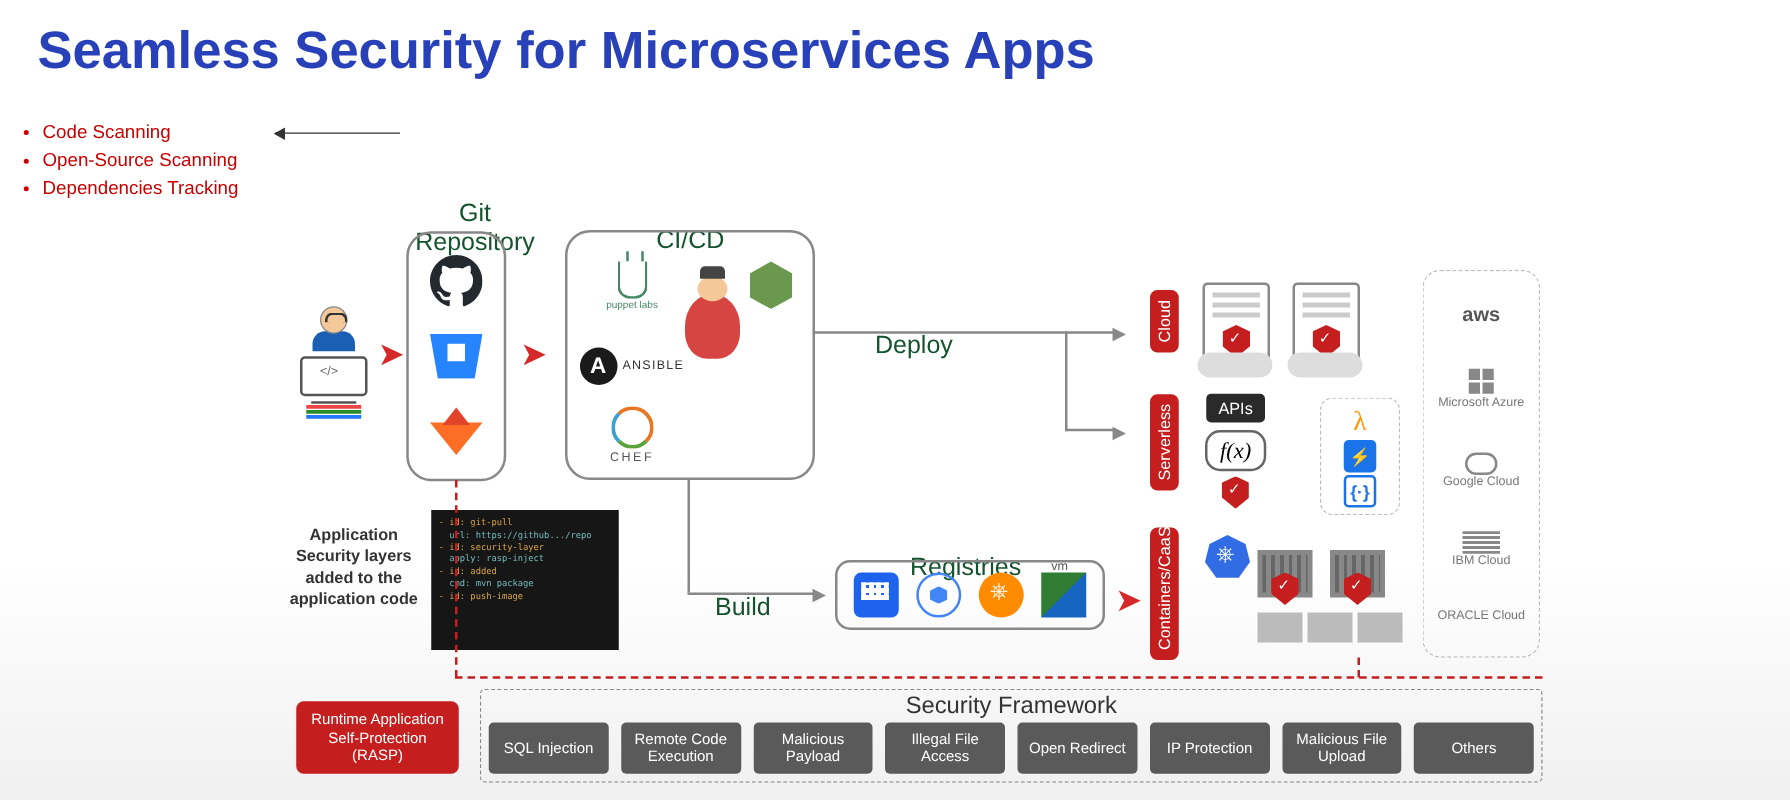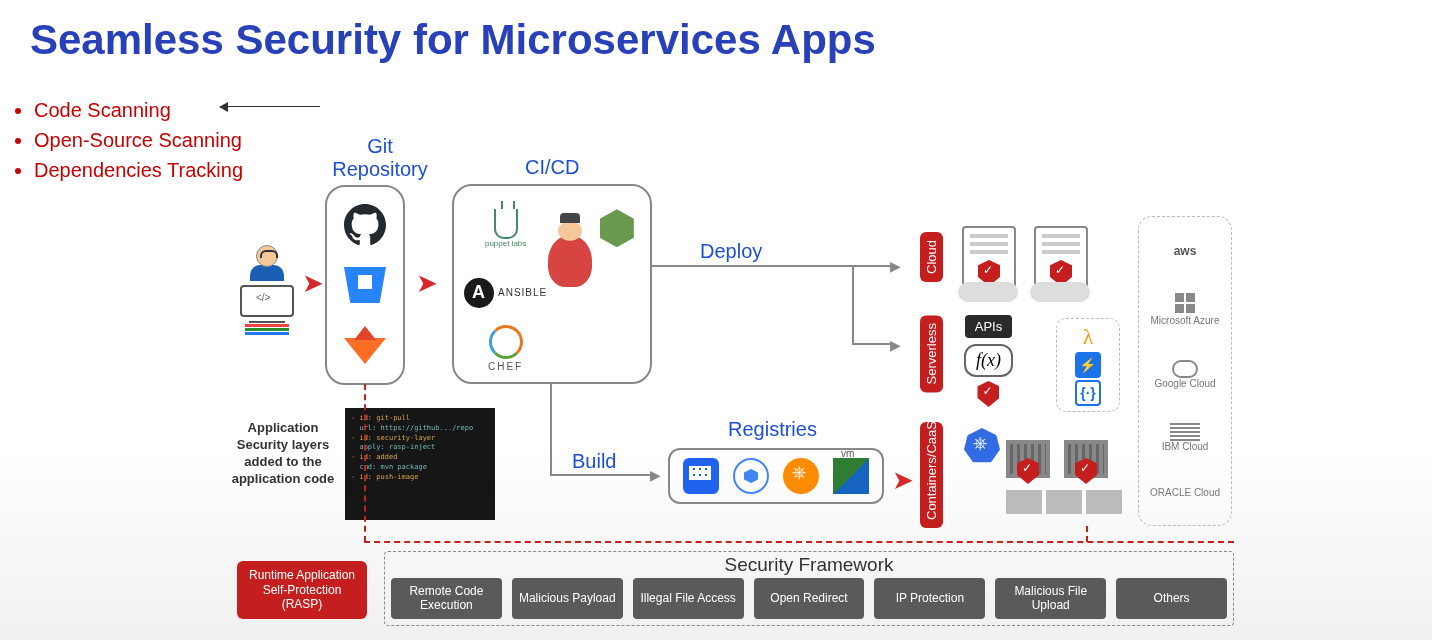--- a/index.html
+++ b/index.html
@@ -1,20 +1,20 @@
 <!DOCTYPE html>
 <html><head>
 <meta charset="utf-8">
 <style>
 *{box-sizing:border-box;margin:0;padding:0;}
 body{font-family:Arial,Helvetica,sans-serif;background:linear-gradient(#fff 0%,#fff 70%,#f0f0f0 100%);width:1432px;height:640px;overflow:hidden;position:relative;}
 .title{color:#2840b8;font-size:42px;font-weight:800;padding:16px 0 0 30px;}
 .scan-list{position:absolute;top:95px;left:18px;}
-.scan-list li{color:#c80000;font-size:20px;list-style:disc;margin-left:16px;line-height:1.5;}
-.label{font-size:20px;color:#1d4ed8;text-align:center;}
+.scan-list li{color:#c80000;font-size:15px;list-style:disc;margin-left:16px;line-height:1.5;}
+.label{font-size:20px;color:#14532d;text-align:center;margin-top:25px;}
 .dev{position:absolute;top:245px;left:232px;width:70px;}
 .dev .head{width:22px;height:22px;border-radius:50%;background:#f5c89a;margin:0 auto;border:1px solid #888;position:relative;}
 .dev .head::after{content:"";position:absolute;top:4px;left:3px;width:14px;height:6px;border:2px solid #333;border-bottom:none;border-radius:6px 6px 0 0;}
 .dev .body{width:34px;height:16px;background:#1a5fb4;border-radius:10px 10px 0 0;margin:-2px auto 0;}
 .dev .monitor{width:54px;height:32px;border:2px solid #555;border-radius:4px;margin:4px auto 0;position:relative;background:#fff;}
 .dev .monitor::before{content:"</>";font-size:10px;position:absolute;top:5px;left:14px;color:#666;}
 .dev .stand{width:36px;height:6px;border-bottom:2px solid #555;margin:0 auto;}
 .dev .bar{height:3px;width:44px;margin:1px auto;}
 .bar.r{background:#e44;}.bar.g{background:#2a8c2a;}.bar.b{background:#27f;}
 .git-lbl{position:absolute;top:135px;left:330px;text-align:center;width:100px;}
@@ -90,21 +90,21 @@
 .k8s-icon{position:absolute;top:428px;left:964px;width:36px;height:36px;background:#326ce5;clip-path:polygon(50% 0,90% 20%,100% 60%,75% 95%,25% 95%,0 60%,10% 20%);}
 .k8s-icon::after{content:"⎈";color:#fff;position:absolute;top:5px;left:9px;font-size:18px;}
 .cont-grp{position:absolute;top:440px;left:1006px;display:flex;gap:14px;}
 .cont{width:44px;height:38px;background:#888;position:relative;}
 .cont::before{content:"";position:absolute;inset:4px;background:repeating-linear-gradient(90deg,#666 0 3px,#888 3px 7px);}
 .cont .shield{bottom:-6px;}
 .cont-stack{position:absolute;top:490px;left:1006px;display:flex;gap:4px;}
 .mini-cont{width:36px;height:24px;background:#bbb;}
 .cloud-panel{position:absolute;top:216px;left:1138px;width:94px;height:310px;border:1px dashed #bbb;border-radius:14px;display:flex;flex-direction:column;align-items:center;justify-content:space-around;padding:10px 4px;font-size:10px;color:#777;}
 .cp-item{text-align:center;}
-.aws-t{font-family:Arial;font-weight:bold;font-size:12px;color:#555;}
+.aws-t{font-family:Arial;font-weight:bold;font-size:16px;color:#555;}
 .azg{display:grid;grid-template-columns:1fr 1fr;gap:2px;width:20px;height:20px;margin:0 auto 2px;}
 .azg div{background:#888;}
 .gcl{width:26px;height:18px;border:2px solid #888;border-radius:10px;margin:0 auto;}
 .ibm{width:30px;height:18px;background:repeating-linear-gradient(0deg,#888 0 2px,transparent 2px 4px);margin:0 auto;}
 .annotation{position:absolute;top:420px;left:228px;font-size:13px;font-weight:bold;color:#333;text-align:center;width:110px;line-height:1.3;}
 .code-snap{position:absolute;top:408px;left:345px;width:150px;height:112px;background:#161616;color:#7bb;font-size:7px;font-family:monospace;padding:6px;overflow:hidden;line-height:1.4;}
 .code-snap .y{color:#d9a54a;}
 .dashed-v{position:absolute;top:384px;left:364px;height:158px;border-left:2px dashed #c41e1e;}
 .dashed-h{position:absolute;top:541px;left:364px;width:870px;border-top:2px dashed #c41e1e;}
 .dashed-u{position:absolute;top:526px;left:1086px;height:16px;border-left:2px dashed #c41e1e;}
@@ -266,20 +266,21 @@
 </div>
 <div class="dashed-v"></div>
 <div class="dashed-h"></div>
 <div class="dashed-u"></div>
 
 <div class="rasp">Runtime Application Self-Protection (RASP)</div>
 
 <div class="sec-frame">
   <div class="sec-title">Security Framework</div>
   <div class="sec-row">
+    <div class="sec-item">SQL Injection</div>
     <div class="sec-item">Remote Code Execution</div>
     <div class="sec-item">Malicious Payload</div>
     <div class="sec-item">Illegal File Access</div>
     <div class="sec-item">Open Redirect</div>
     <div class="sec-item">IP Protection</div>
     <div class="sec-item">Malicious File Upload</div>
     <div class="sec-item">Others</div>
   </div>
 </div>
 

